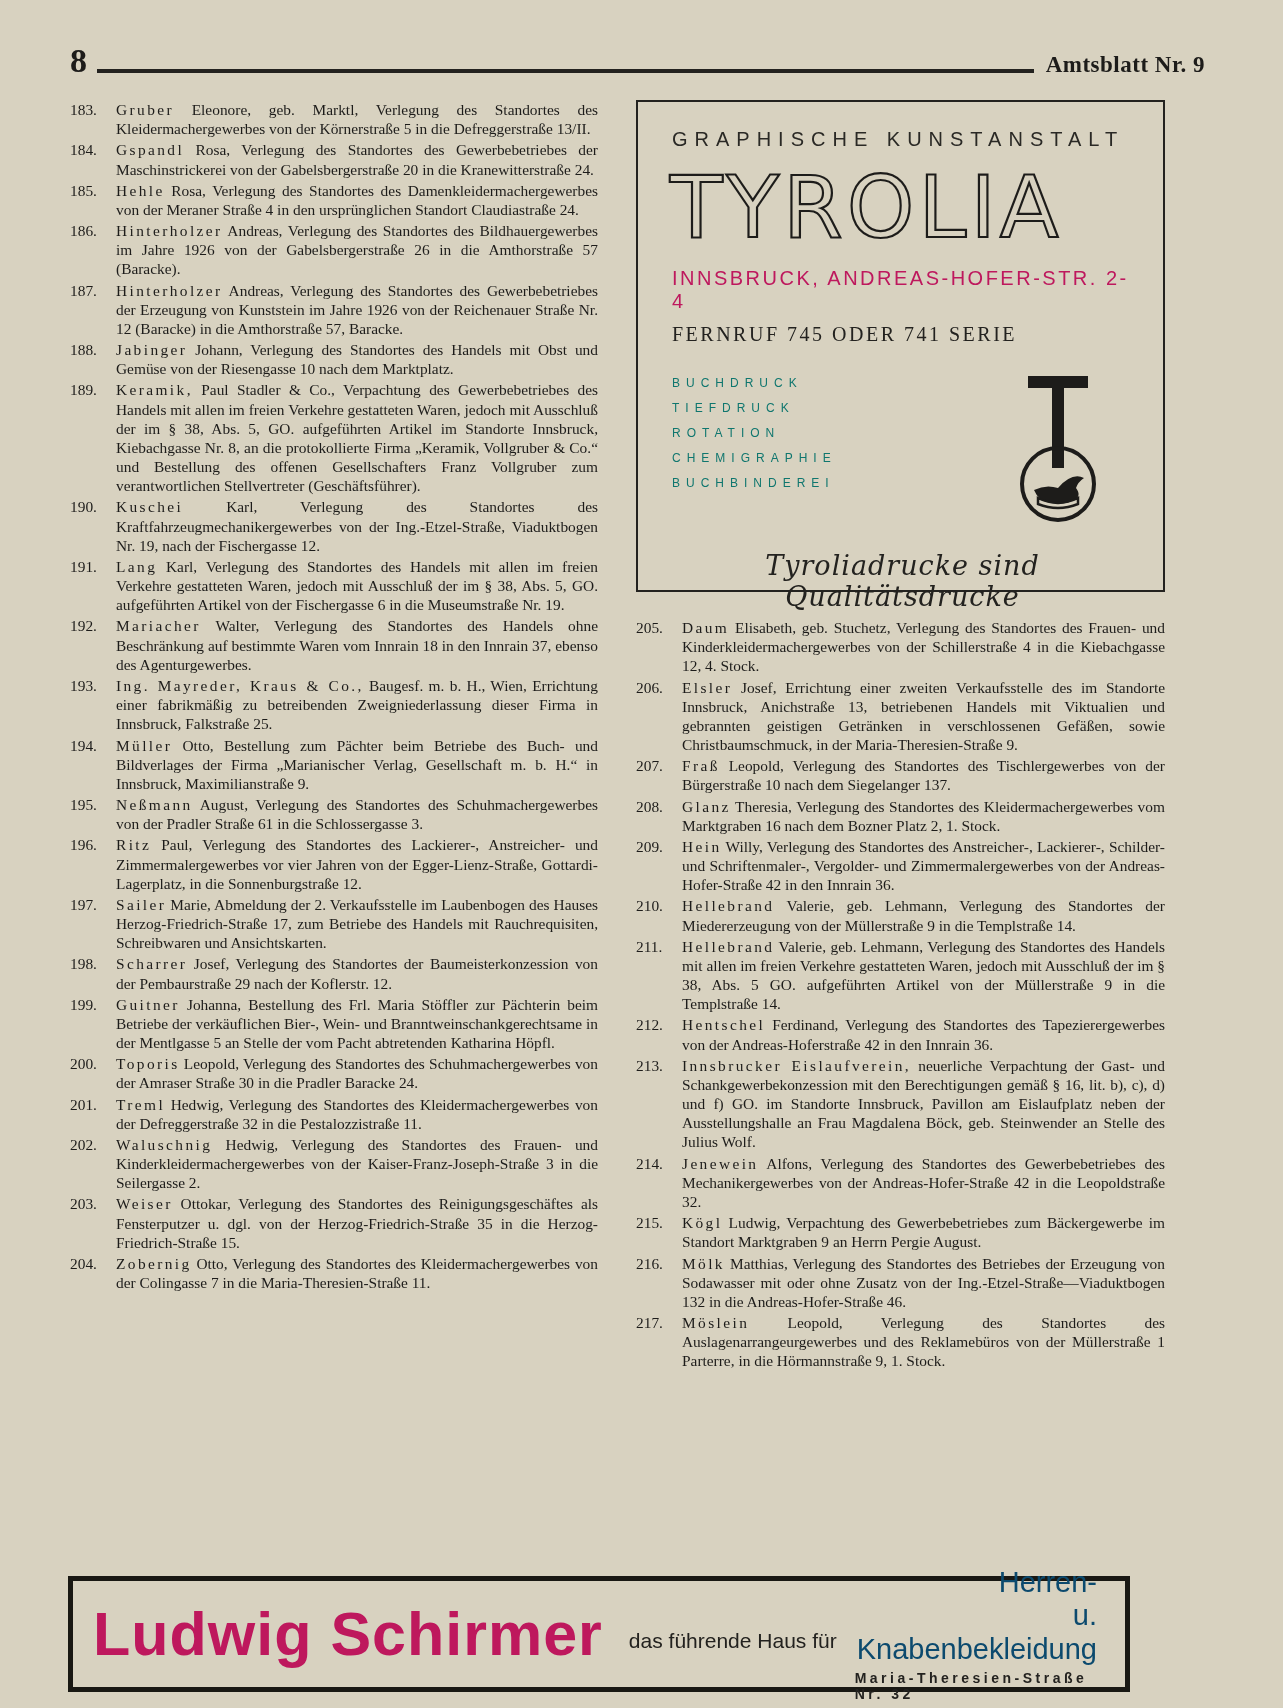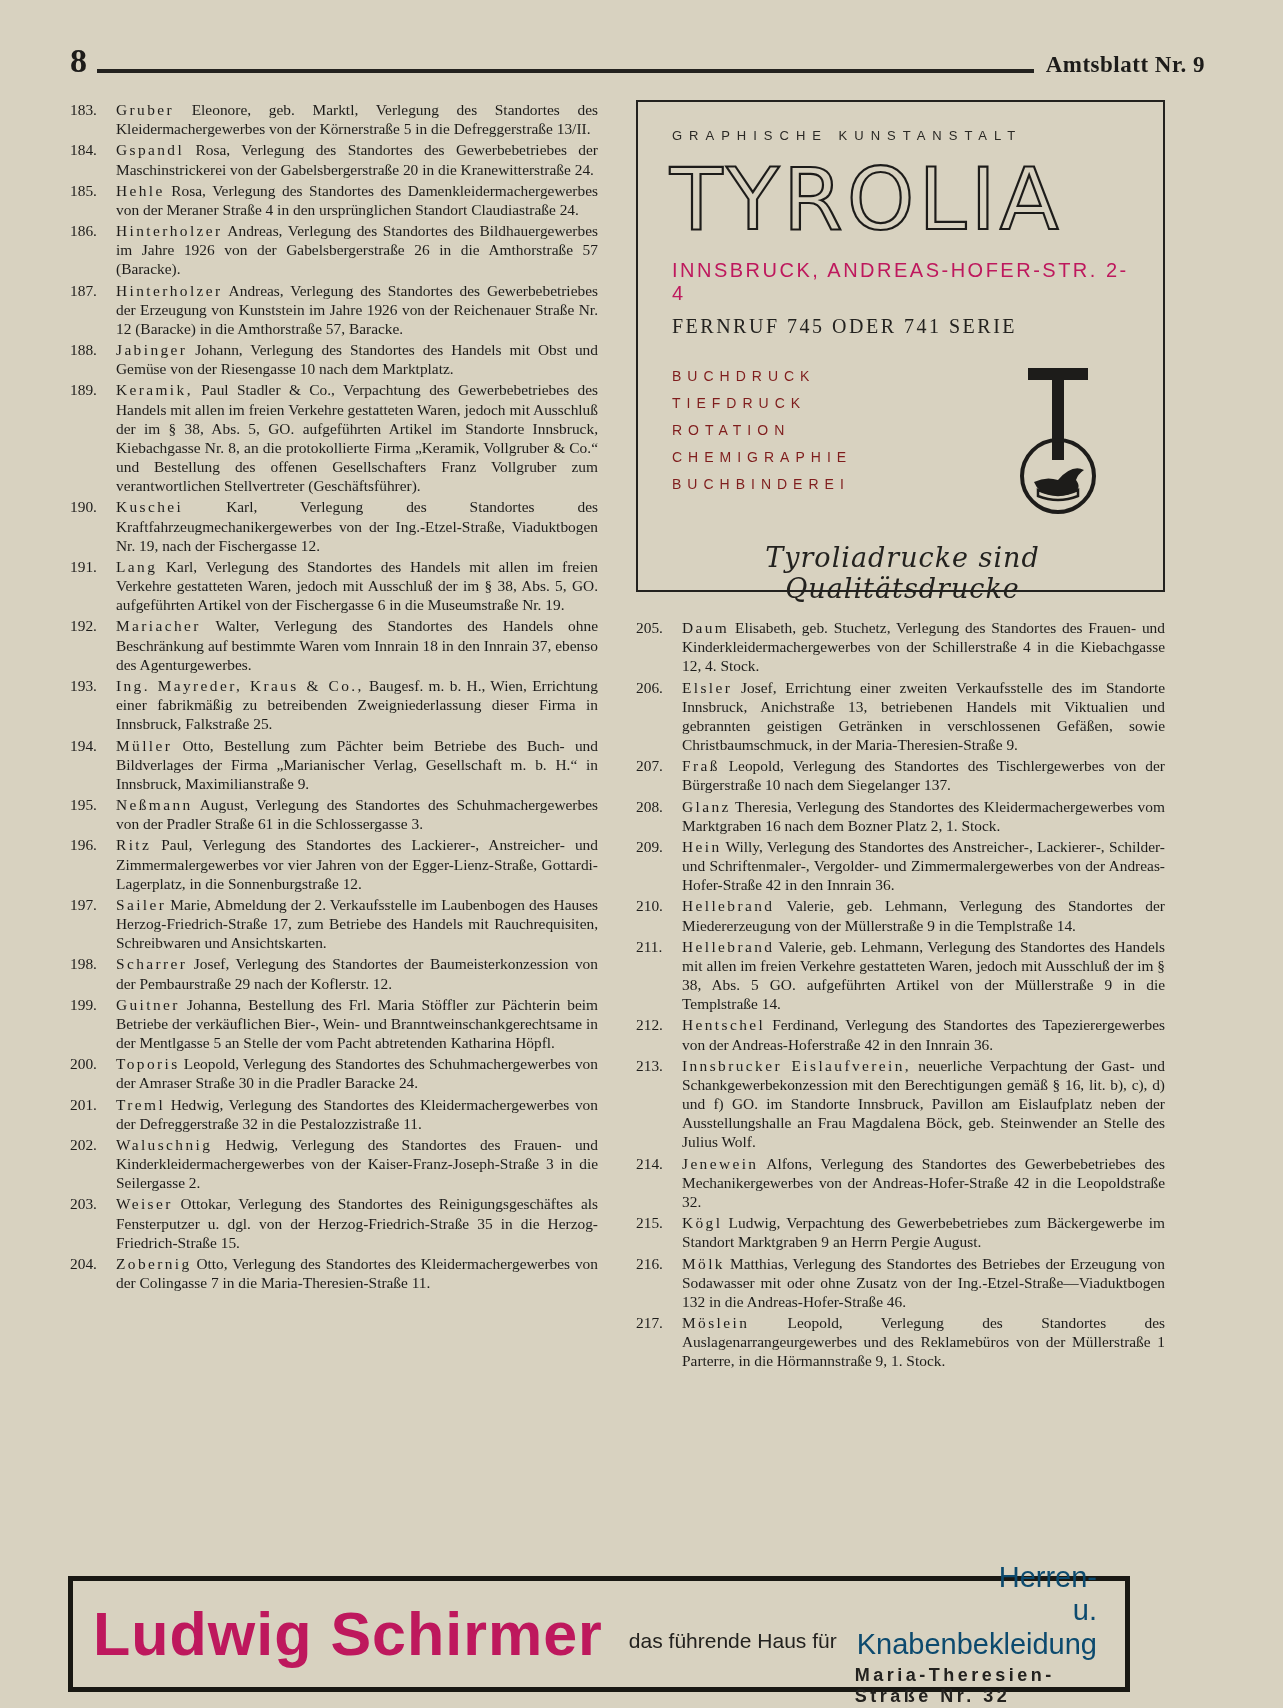--- a/index.html
+++ b/index.html
@@ -67,21 +67,21 @@
   
   .tyrolia-ad {
     border: 2px solid #23221f;
     height: 492px;
     padding: 26px 30px 18px 34px;
     margin-bottom: 26px;
     font-family: "Liberation Sans", sans-serif;
     position: relative;
   }
   .ty-topline {
-    font-size: 13px;
+    font-size: 20px;
     letter-spacing: 7px;
     color: #2a2925;
   }
   .ty-brand-wrap { margin: 10px 0 2px -4px; }
   .ty-address {
     font-size: 20px;
     letter-spacing: 2.5px;
     margin-top: 6px;
     color: #be185d;
   }
@@ -91,24 +91,24 @@
     margin-top: 10px;
     color: #23221f;
     font-family: Liberation Serif, serif;
   }
   .ty-mid {
     display: flex;
     margin-top: 26px;
   }
   .ty-services { flex: 1; padding-top: 4px; }
   .service {
-    font-size: 14px;
+    font-size: 12px;
     letter-spacing: 6px;
     margin-bottom: 11px;
-    color: #7f1d1d;
+    color: #0f766e;
   }
   .ty-emblem { width: 150px; text-align: center; }
   .ty-tagline {
     font-family: "DejaVu Serif", serif;
     font-style: italic;
     font-size: 27px;
     text-align: center;
     margin-top: 14px;
     letter-spacing: 1px;
     color: #23221f;
@@ -142,21 +142,21 @@
   }
   .sch-right { margin-left: auto; padding-right: 6px; }
   .sch-line1, .sch-line2 {
     font-size: 29px;
     font-weight: normal;
     line-height: 1.15;
     color: #0c4a6e;
     text-align: right;
   }
   .sch-line3 {
-    font-size: 18px;
+    font-size: 14px;
     font-weight: bold;
     letter-spacing: 3.5px;
     margin-top: 4px;
     color: #23221f;
   }
 </style>
 </head>
 <body>
 
 <div class="page">

